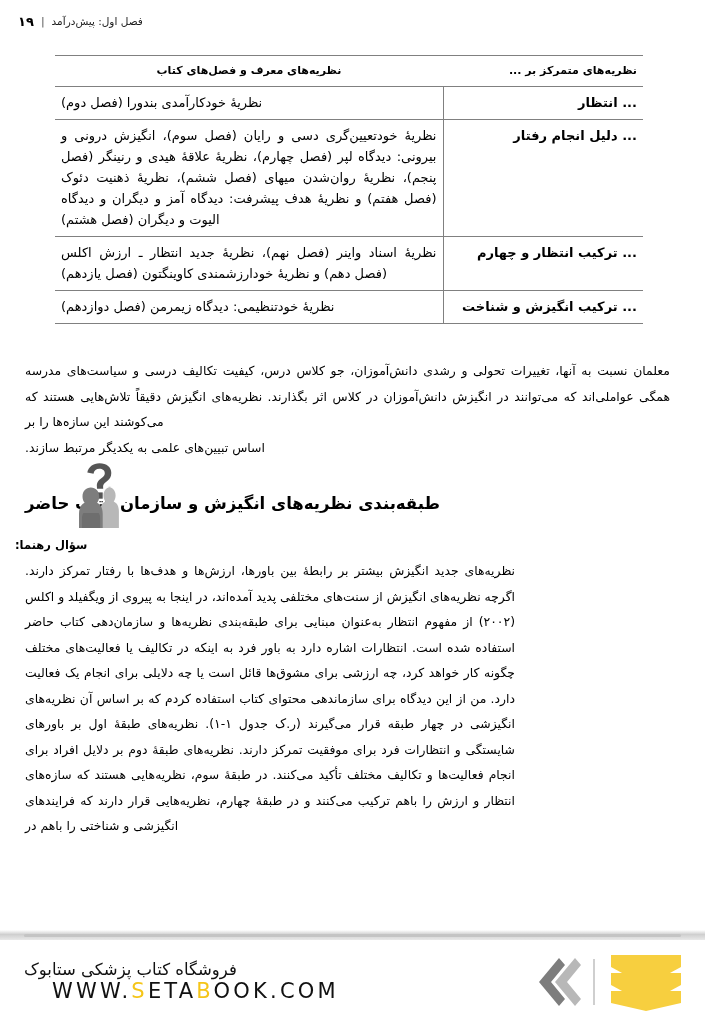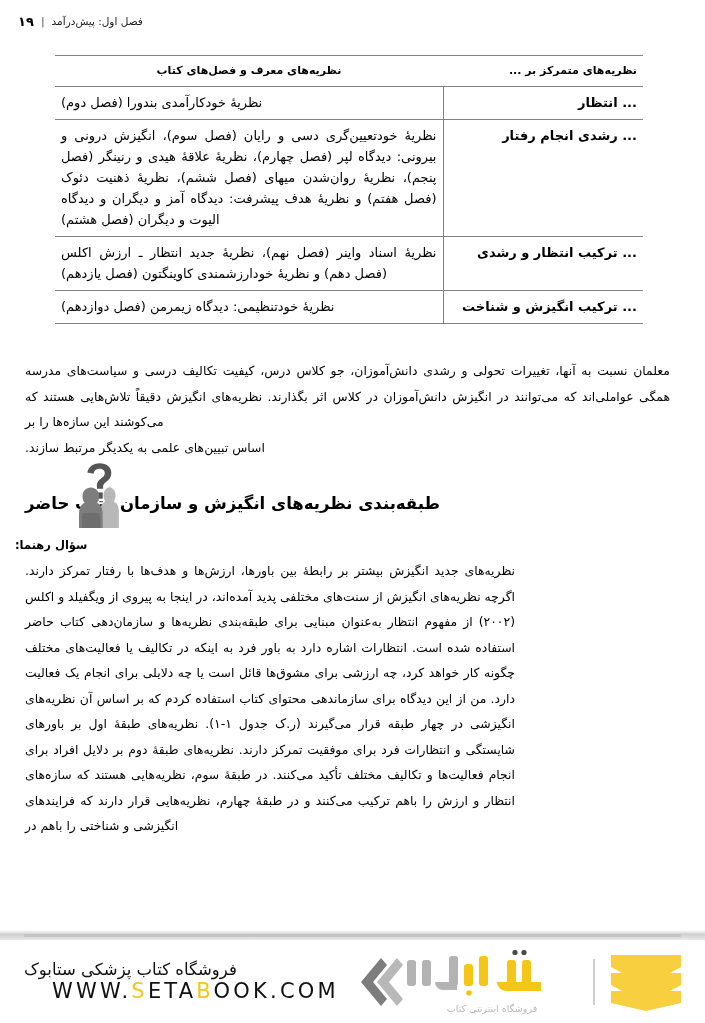--- a/index.html
+++ b/index.html
@@ -315,25 +315,25 @@
           <th class="col-focus">نظریه‌های متمرکز بر ...</th>
           <th class="col-theory">نظریه‌های معرف و فصل‌های کتاب</th>
         </tr>
       </thead>
       <tbody>
         <tr class="single-line">
           <td class="cell-focus">... انتظار</td>
           <td class="cell-theory">نظریهٔ خودکارآمدی بندورا (فصل دوم)</td>
         </tr>
         <tr>
-          <td class="cell-focus">... رشدی انجام رفتار</td>
+          <td class="cell-focus">... دلیل انجام رفتار</td>
           <td class="cell-theory">نظریهٔ خودتعیین‌گری دسی و رایان (فصل سوم)، انگیزش درونی و بیرونی: دیدگاه لپر (فصل چهارم)، نظریهٔ علاقهٔ هیدی و رنینگر (فصل پنجم)، نظریهٔ روان‌شدن میهای (فصل ششم)، نظریهٔ ذهنیت دئوک (فصل هفتم) و نظریهٔ هدف پیشرفت: دیدگاه آمز و دیگران و دیدگاه الیوت و دیگران (فصل هشتم)</td>
         </tr>
         <tr>
-          <td class="cell-focus">... ترکیب انتظار و رشدی</td>
+          <td class="cell-focus">... ترکیب انتظار و چهارم</td>
           <td class="cell-theory">نظریهٔ اسناد واینر (فصل نهم)، نظریهٔ جدید انتظار ـ ارزش اکلس (فصل دهم) و نظریهٔ خودارزشمندی کاوینگتون (فصل یازدهم)</td>
         </tr>
         <tr class="single-line">
           <td class="cell-focus">... ترکیب انگیزش و شناخت</td>
           <td class="cell-theory">نظریهٔ خودتنظیمی: دیدگاه زیمرمن (فصل دوازدهم)</td>
         </tr>
       </tbody>
     </table>
   </div>
 
@@ -367,39 +367,20 @@
 
   <div class="footer-band">
     <div class="footer-rule"></div>
     <div class="footer-inner">
 
       <div class="footer-left">
         <svg class="brand-chevrons" width="46" height="56" viewBox="0 0 46 56" aria-hidden="true">
           <path d="M24 4 L4 28 L24 52 L30 45 L16 28 L30 11 Z" fill="#7d7d7d"></path>
           <path d="M40 4 L20 28 L40 52 L46 45 L32 28 L46 11 Z" fill="#7d7d7d" opacity="0.55"></path>
         </svg>
-        <div class="brand-wordmark">
-          <svg width="178" height="52" viewBox="0 0 178 52" aria-hidden="true">
-
-            <rect x="4" y="10" width="9" height="26" rx="3" fill="#b3b3b3"></rect>
-            <rect x="19" y="10" width="9" height="26" rx="3" fill="#b3b3b3"></rect>
-            <path d="M4 32 h28 a8 8 0 0 0 8 8 h14 v-8 h-14 a0 0 0 0 1 0 0 z" fill="#b3b3b3"></path>
-            <rect x="46" y="6" width="9" height="30" rx="3" fill="#b3b3b3"></rect>
-            <rect x="61" y="14" width="9" height="22" rx="3" fill="#f5c518"></rect>
-            <rect x="76" y="6" width="9" height="30" rx="3" fill="#f5c518"></rect>
-            <path d="M46 32 h48 a9 9 0 0 0 9 9 h20 v-9 h-20 z" fill="#f5c518"></path>
-            <rect x="104" y="10" width="9" height="26" rx="3" fill="#f5c518"></rect>
-            <rect x="119" y="10" width="9" height="26" rx="3" fill="#f5c518"></rect>
-            <path d="M104 32 h34 v9 h-34 z" fill="#f5c518"></path>
-            <circle cx="112" cy="2.5" r="2.6" fill="#4a4a4a"></circle>
-            <circle cx="121" cy="2.5" r="2.6" fill="#4a4a4a"></circle>
-            <circle cx="66" cy="43" r="2.8" fill="#f5c518"></circle>
-          </svg>
-          <div class="brand-sub">فروشگاه اینترنتی کتاب</div>
-        </div>
         <div class="brand-divider"></div>
         <svg width="74" height="58" viewBox="0 0 74 58" aria-hidden="true">
           <path d="M2 2 h70 v12 L37 33 L2 14 Z" fill="#f7cf3f"></path>
           <path d="M2 20 h70 v12 L37 51 L2 32 Z" fill="#f7cf3f"></path>
           <path d="M2 38 h70 v12 L37 58 L2 50 Z" fill="#f7cf3f"></path>
         </svg>
       </div>
 
       <div class="footer-right">
         <div class="footer-shop-name">فروشگاه کتاب پزشکی ستابوک</div>

